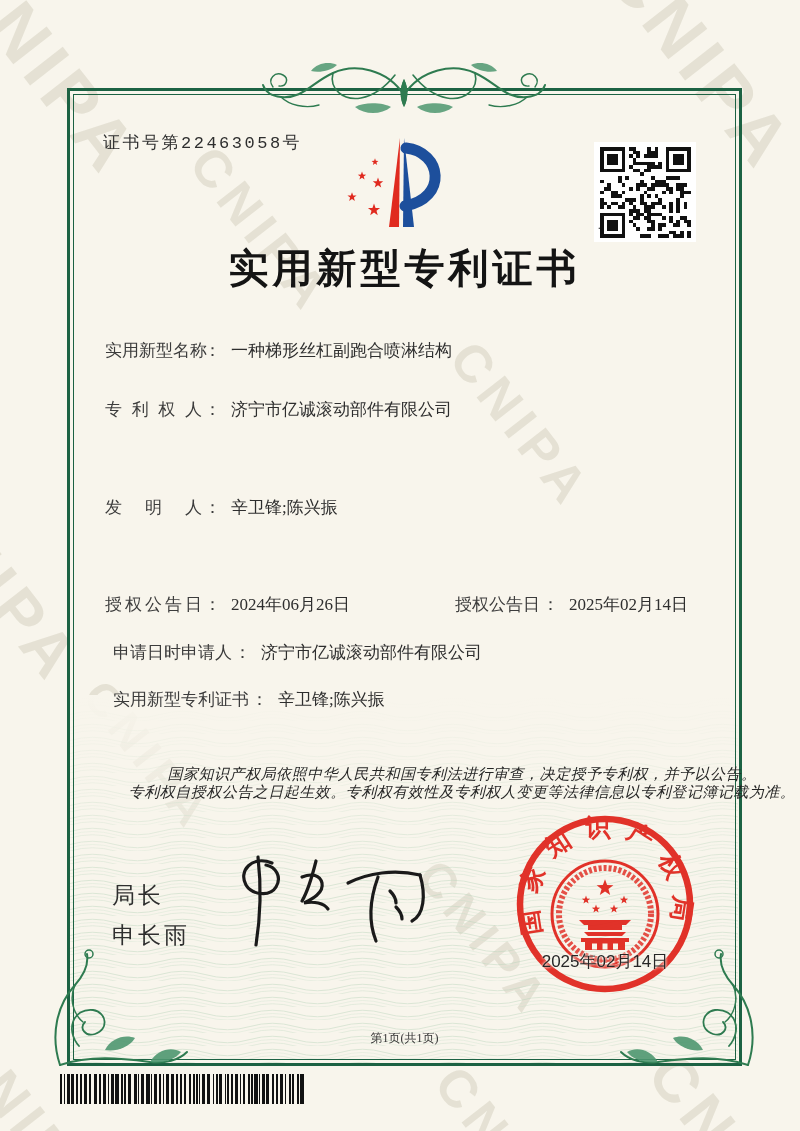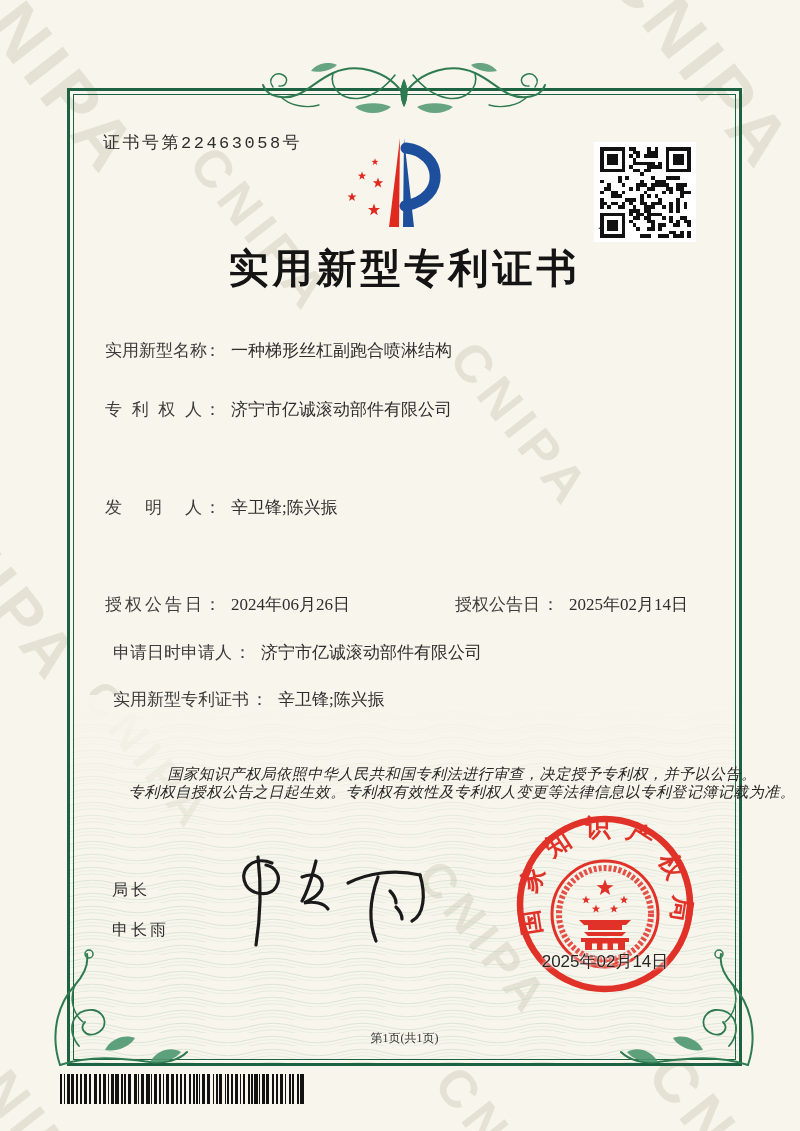--- a/index.html
+++ b/index.html
@@ -27,21 +27,21 @@
       font-style:italic;letter-spacing:2.5px;color:#222;z-index:3;white-space:nowrap;}
   .title{position:absolute;left:67px;top:241px;width:675px;text-align:center;font-size:40px;
       font-weight:800;letter-spacing:4px;color:#141414;z-index:3;white-space:nowrap;}
   .frow{position:absolute;left:105px;width:630px;font-size:17px;white-space:nowrap;z-index:3;color:#2e2e2e;}
   .flabel{display:inline-block;width:97px;text-align:justify;text-align-last:justify;color:#3c3c3c;}
   .flabel.wide{width:auto;text-align:left;text-align-last:auto;margin-left:8px;}
   .colon{margin:0 10px 0 2px;color:#3c3c3c;}
   .fright{position:absolute;left:350px;top:0;white-space:nowrap;}
   .stline{position:absolute;left:67px;width:790px;text-align:center;font-size:15px;font-style:italic;
       letter-spacing:0.5px;color:#262626;z-index:3;white-space:nowrap;}
-  .sig-title{position:absolute;left:112px;font-size:16px;letter-spacing:3px;color:#2f2f2f;
+  .sig-title{position:absolute;left:112px;font-size:23px;letter-spacing:3px;color:#2f2f2f;
       font-family:Liberation Mono, monospace;z-index:3;}
   .signature{position:absolute;left:228px;top:843px;z-index:4;}
   .seal{position:absolute;left:513px;top:812px;z-index:3;opacity:.93;}
   .seal-date{position:absolute;left:513px;top:950px;width:184px;text-align:center;font-size:17px;
       color:#262626;font-family:"Liberation Sans","DejaVu Sans",sans-serif;z-index:4;
       text-shadow:0 0 3px #f8f5ec,0 0 3px #f8f5ec;white-space:nowrap;}
   .footer-page{position:absolute;left:67px;top:1030px;width:675px;text-align:center;font-size:12px;
       color:#333;z-index:3;}
   .barcode{position:absolute;left:60px;top:1074px;z-index:3;}
 </style>

